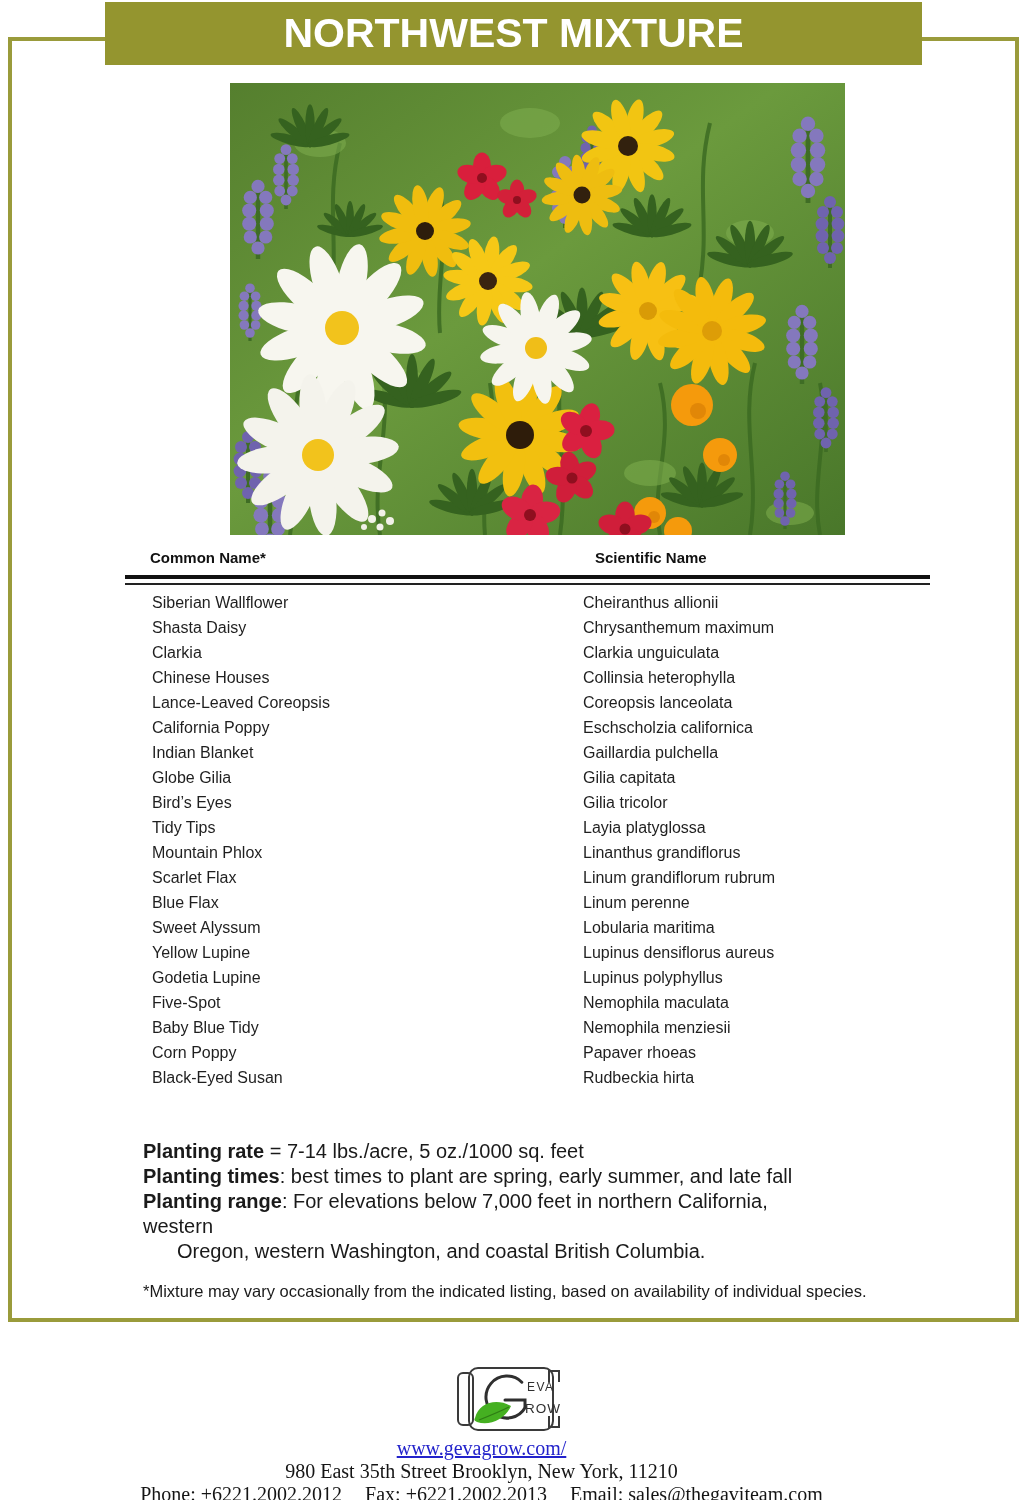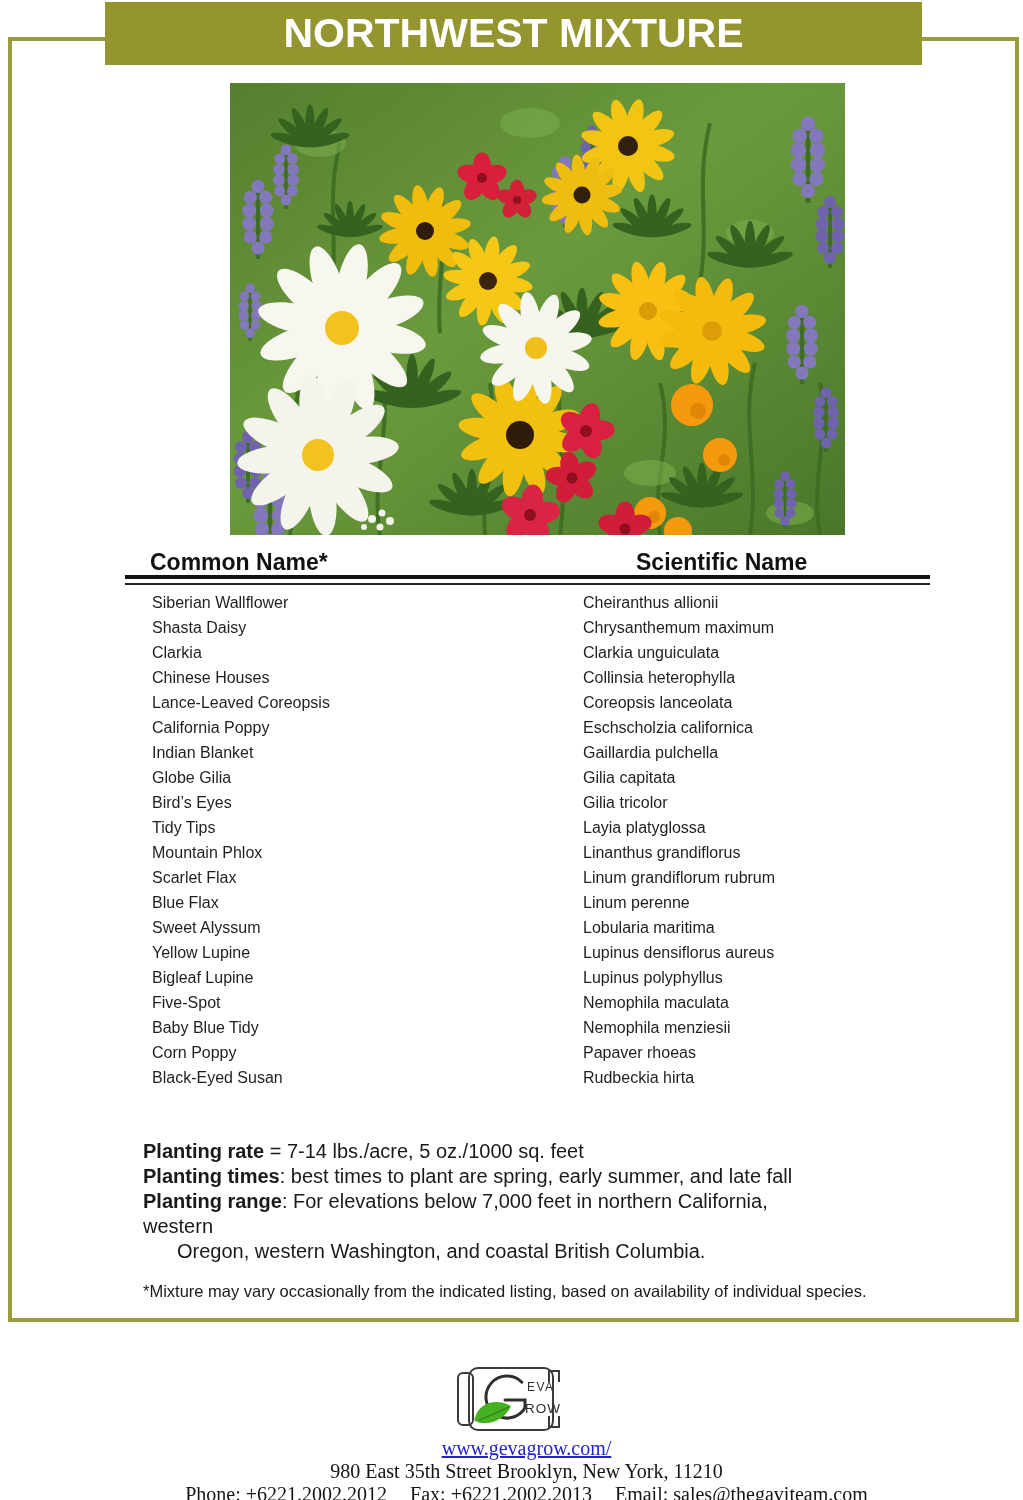--- a/index.html
+++ b/index.html
@@ -16,41 +16,41 @@
   #banner{
     position:absolute;left:105px;top:2px;width:817px;height:63px;background:#94952f;
     display:flex;align-items:center;justify-content:center;z-index:5;
   }
   #banner .t{
     color:#ffffff;font-weight:bold;font-size:41px;letter-spacing:0px;line-height:1;
   }
   
   #photo{position:absolute;left:230px;top:83px;width:615px;height:452px;z-index:2;}
   
-  .hdr{position:absolute;top:549px;font-weight:bold;font-size:23px;color:#111;z-index:3;}
+  .hdr{position:absolute;top:549px;font-weight:bold;font-size:15px;color:#111;z-index:3;}
   #hdr-common{left:150px;}
-  #hdr-sci{left:595px;margin-left:41px;}
+  #hdr-sci{left:595px;}
   .rule1{position:absolute;left:125px;top:575px;width:805px;height:4px;background:#111;z-index:3;}
   .rule2{position:absolute;left:125px;top:583px;width:805px;height:2px;background:#222;z-index:3;}
   
   #list{position:absolute;left:152px;top:590px;width:770px;z-index:3;}
   .row{display:flex;height:25px;line-height:25px;font-size:16px;color:#1f1f1f;}
   .row .c1{width:431px;flex:0 0 431px;}
   .row .c2{flex:1;}
   
   #plant{position:absolute;left:143px;top:1139px;width:800px;font-size:20px;line-height:25px;z-index:3;color:#1a1a1a;}
   #plant b{font-weight:bold;}
   .indent{padding-left:34px;}
   
   #footnote{position:absolute;left:143px;top:1282px;width:780px;font-size:16.5px;color:#1a1a1a;z-index:3;}
   
   #logo{position:absolute;left:453px;top:1364px;width:112px;height:70px;z-index:3;}
   .serifline{
     position:absolute;left:0;width:963px;text-align:center;
-    font-family:"Liberation Serif","DejaVu Serif",serif;font-size:20px;color:#141414;z-index:3;margin-left:45px;
+    font-family:"Liberation Serif","DejaVu Serif",serif;font-size:20px;color:#141414;z-index:3;
   }
   #website{top:1437px;}
   #website span{color:#2323cb;text-decoration:underline;cursor:pointer;}
   #address{top:1460px;}
   #contact{top:1483px;}
   #contact span{margin:0 9px;}
 </style>
 </head>
 <body>
 
@@ -286,21 +286,21 @@
       </div>
     <div class="row">
         <span class="c1">Sweet Alyssum</span>
         <span class="c2">Lobularia maritima</span>
       </div>
     <div class="row">
         <span class="c1">Yellow Lupine</span>
         <span class="c2">Lupinus densiflorus aureus</span>
       </div>
     <div class="row">
-        <span class="c1">Bigleaf Lupine</span>
+        <span class="c1">Godetia Lupine</span>
         <span class="c2">Lupinus polyphyllus</span>
       </div>
     <div class="row">
         <span class="c1">Five-Spot</span>
         <span class="c2">Nemophila maculata</span>
       </div>
     <div class="row">
         <span class="c1">Baby Blue Tidy</span>
         <span class="c2">Nemophila menziesii</span>
       </div>

